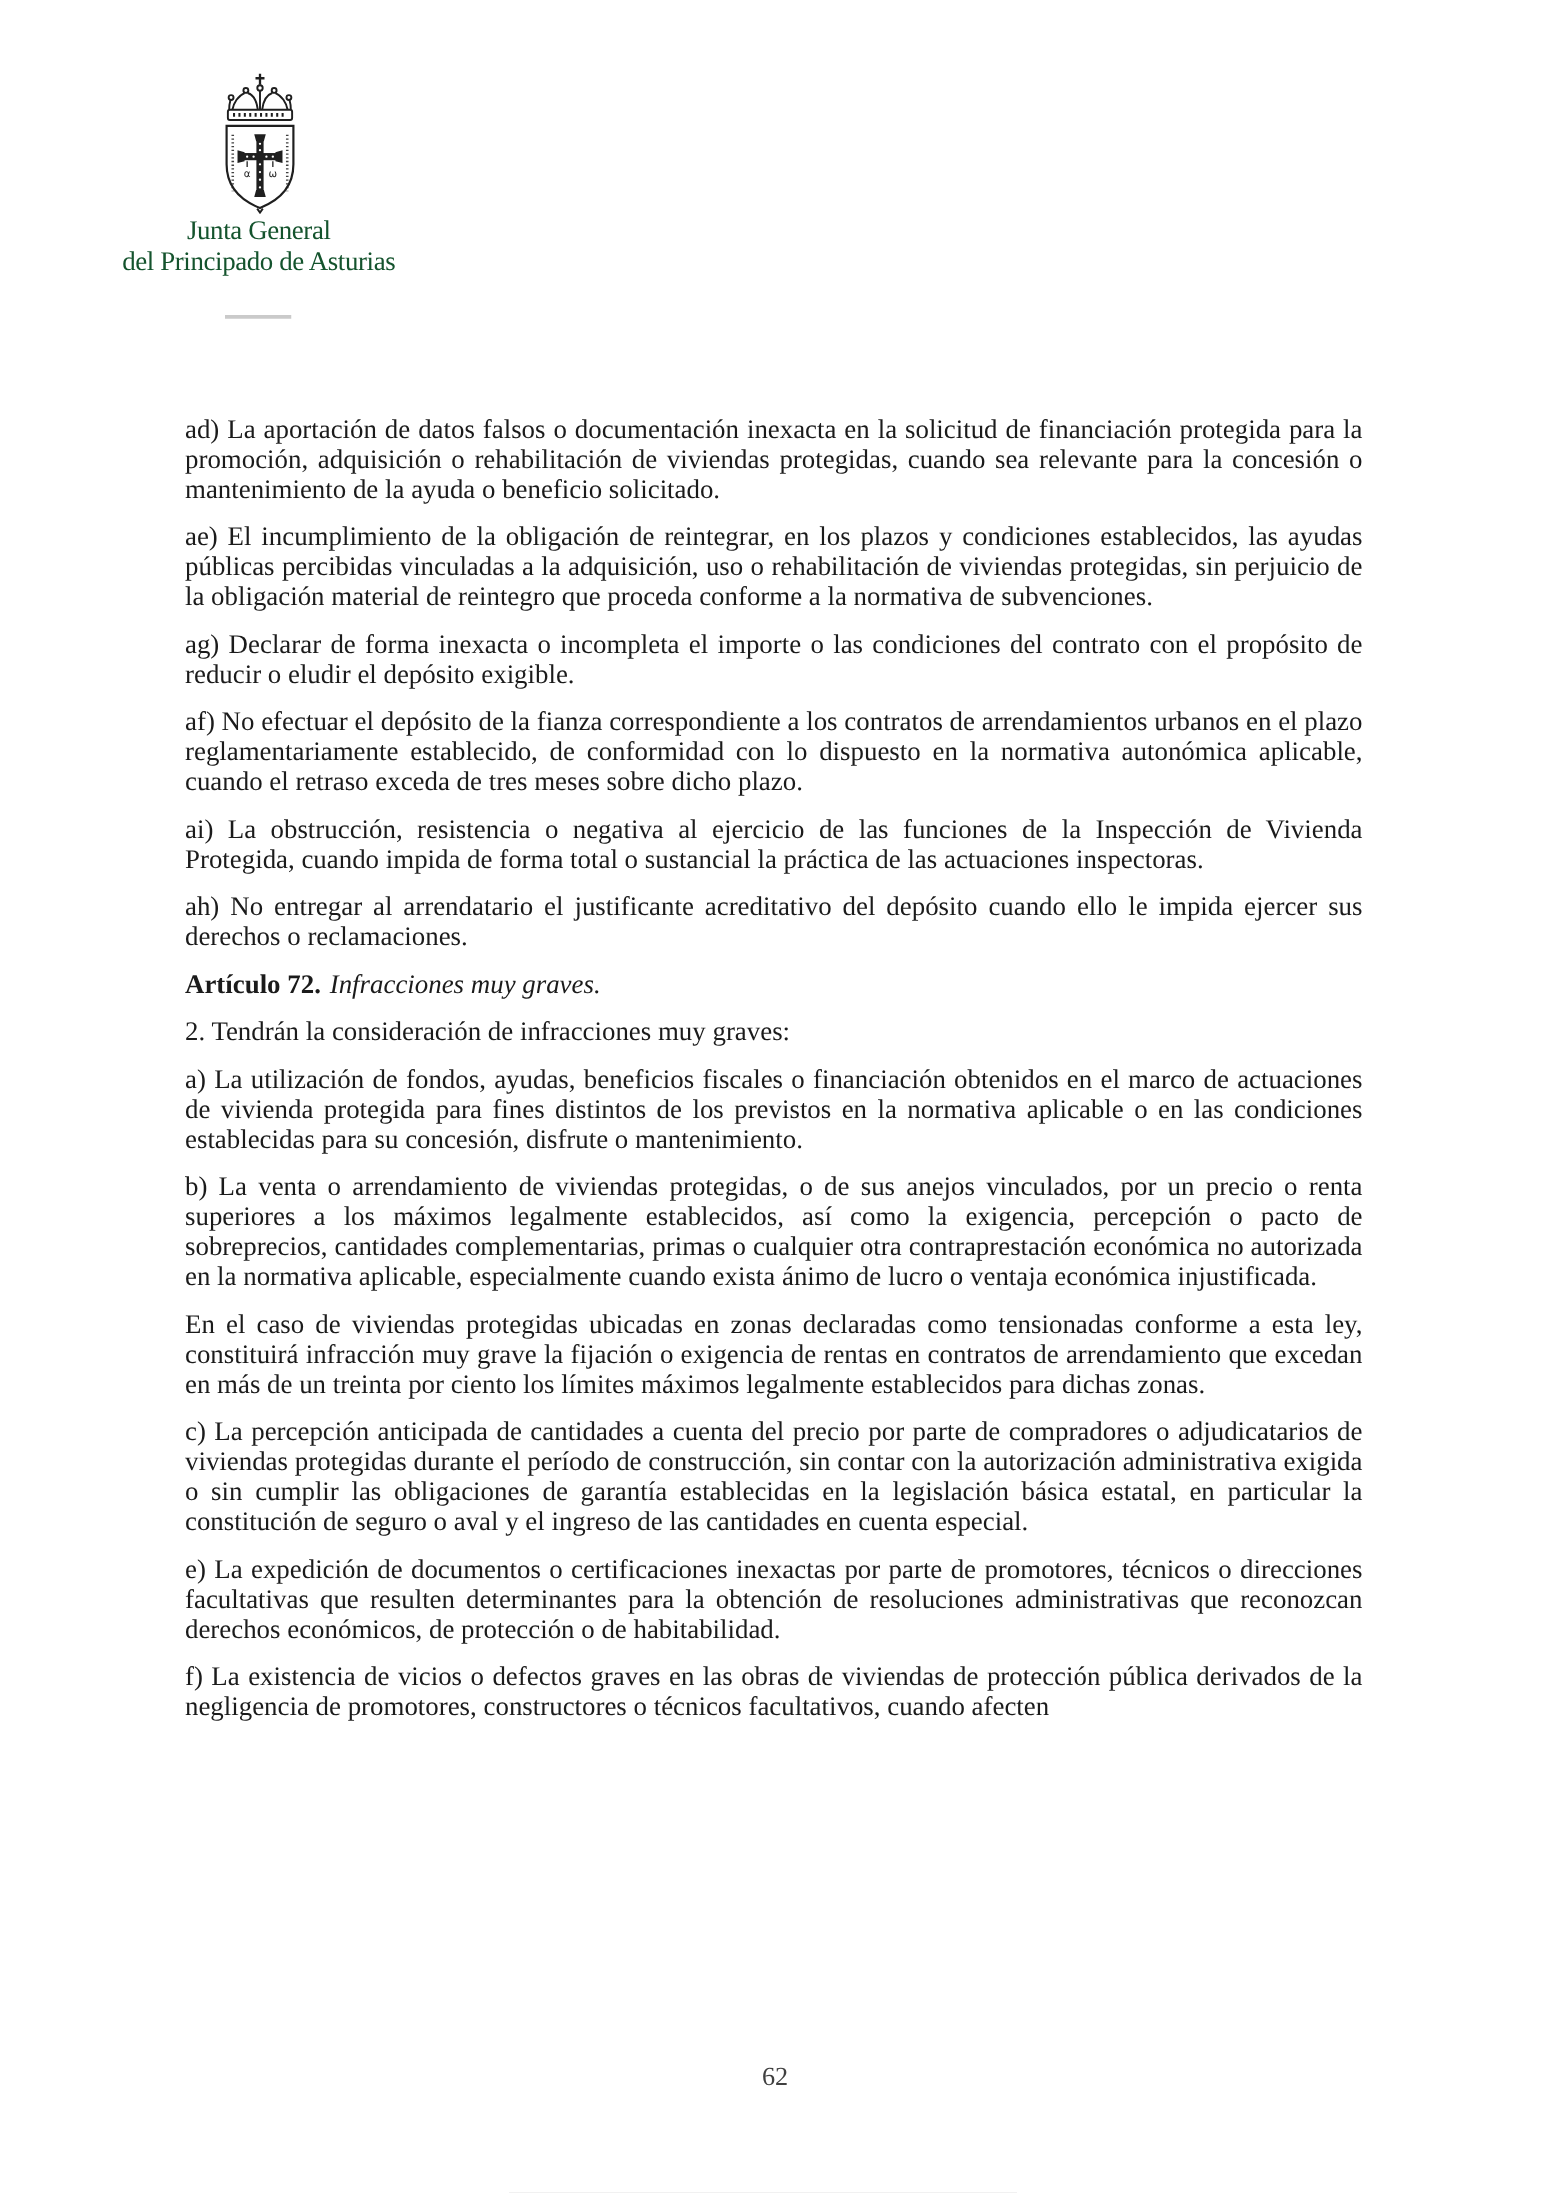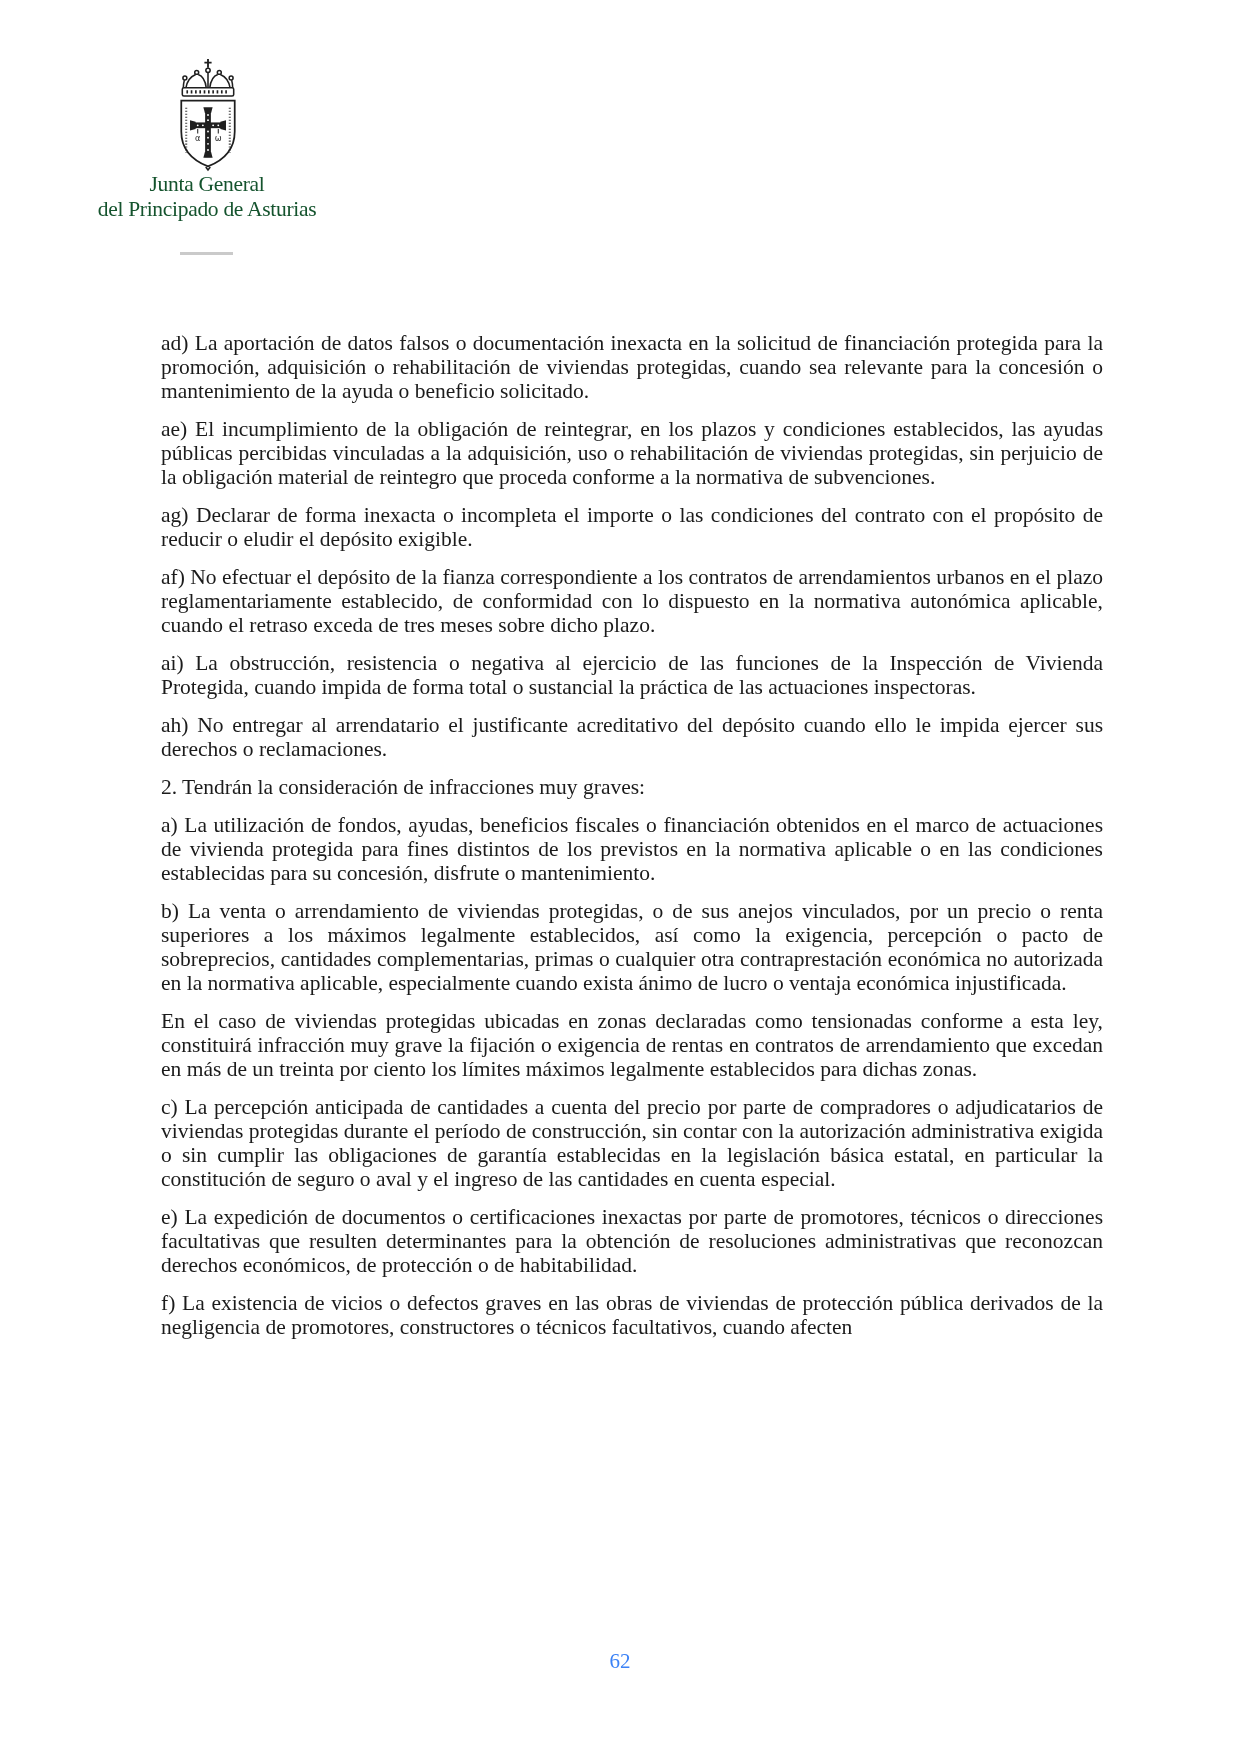--- a/index.html
+++ b/index.html
@@ -20,33 +20,33 @@
     font-size:21.5px; line-height:25px; letter-spacing:-0.3px;
     color:#14532d;
     white-space:nowrap;
   }
   .letterhead-rule {
     position:absolute; left:180px; top:252px;
     width:53px; height:3px; background:#cacaca;
   }
   
   .doc-body {
-    position:absolute; left:161px; top:331px; width:942px;
+    position:absolute; left:148px; top:331px; width:942px;
     font-size:21.5px; line-height:24px;
     text-align:justify; text-justify:inter-word;
     hyphens:none; -webkit-hyphens:none;
   }
   .doc-body p { margin:0 0 14px 0; }
   p.article-heading { margin-top:7px; }
   .article-heading strong { font-weight:bold; margin-right:0.33em; }
   .article-heading em { font-style:italic; }
   
   .page-number {
     position:absolute; left:0; top:1649px; width:100%;
-    text-align:center; font-size:21px; color:#3b82f6;
+    text-align:center; font-size:21px; color:#404040;
   }
   .greek { font-family:"DejaVu Sans", sans-serif; }
 </style>
 </head>
 <body>
 
 <div class="page">
 
   <header>
     <svg class="letterhead-logo" viewBox="0 0 72 110" xmlns="http://www.w3.org/2000/svg" aria-hidden="true">
@@ -116,20 +116,23 @@
   </header>
 
   <main class="doc-body">
     <p>ad) La aportación de datos falsos o documentación inexacta en la solicitud de financiación protegida para la promoción, adquisición o rehabilitación de viviendas protegidas, cuando sea relevante para la concesión o mantenimiento de la ayuda o beneficio solicitado.</p>
     <p>ae) El incumplimiento de la obligación de reintegrar, en los plazos y condiciones establecidos, las ayudas públicas percibidas vinculadas a la adquisición, uso o rehabilitación de viviendas protegidas, sin perjuicio de la obligación material de reintegro que proceda conforme a la normativa de subvenciones.</p>
     <p>ag) Declarar de forma inexacta o incompleta el importe o las condiciones del contrato con el propósito de reducir o eludir el depósito exigible.</p>
     <p>af) No efectuar el depósito de la fianza correspondiente a los contratos de arrendamientos urbanos en el plazo reglamentariamente establecido, de conformidad con lo dispuesto en la normativa autonómica aplicable, cuando el retraso exceda de tres meses sobre dicho plazo.</p>
     <p>ai) La obstrucción, resistencia o negativa al ejercicio de las funciones de la Inspección de Vivienda Protegida, cuando impida de forma total o sustancial la práctica de las actuaciones inspectoras.</p>
     <p>ah) No entregar al arrendatario el justificante acreditativo del depósito cuando ello le impida ejercer sus derechos o reclamaciones.</p>
 
+    <p class="article-heading">
+      <strong>Artículo 72.</strong><em>Infracciones muy graves.</em>
+    </p>
 
     <p>2. Tendrán la consideración de infracciones muy graves:</p>
     <p>a) La utilización de fondos, ayudas, beneficios fiscales o financiación obtenidos en el marco de actuaciones de vivienda protegida para fines distintos de los previstos en la normativa aplicable o en las condiciones establecidas para su concesión, disfrute o mantenimiento.</p>
     <p>b) La venta o arrendamiento de viviendas protegidas, o de sus anejos vinculados, por un precio o renta superiores a los máximos legalmente establecidos, así como la exigencia, percepción o pacto de sobreprecios, cantidades complementarias, primas o cualquier otra contraprestación económica no autorizada en la normativa aplicable, especialmente cuando exista ánimo de lucro o ventaja económica injustificada.</p>
     <p>En el caso de viviendas protegidas ubicadas en zonas declaradas como tensionadas conforme a esta ley, constituirá infracción muy grave la fijación o exigencia de rentas en contratos de arrendamiento que excedan en más de un treinta por ciento los límites máximos legalmente establecidos para dichas zonas.</p>
     <p>c) La percepción anticipada de cantidades a cuenta del precio por parte de compradores o adjudicatarios de viviendas protegidas durante el período de construcción, sin contar con la autorización administrativa exigida o sin cumplir las obligaciones de garantía establecidas en la legislación básica estatal, en particular la constitución de seguro o aval y el ingreso de las cantidades en cuenta especial.</p>
     <p>e) La expedición de documentos o certificaciones inexactas por parte de promotores, técnicos o direcciones facultativas que resulten determinantes para la obtención de resoluciones administrativas que reconozcan derechos económicos, de protección o de habitabilidad.</p>
     <p>f) La existencia de vicios o defectos graves en las obras de viviendas de protección pública derivados de la negligencia de promotores, constructores o técnicos facultativos, cuando afecten</p>
   </main>
 

